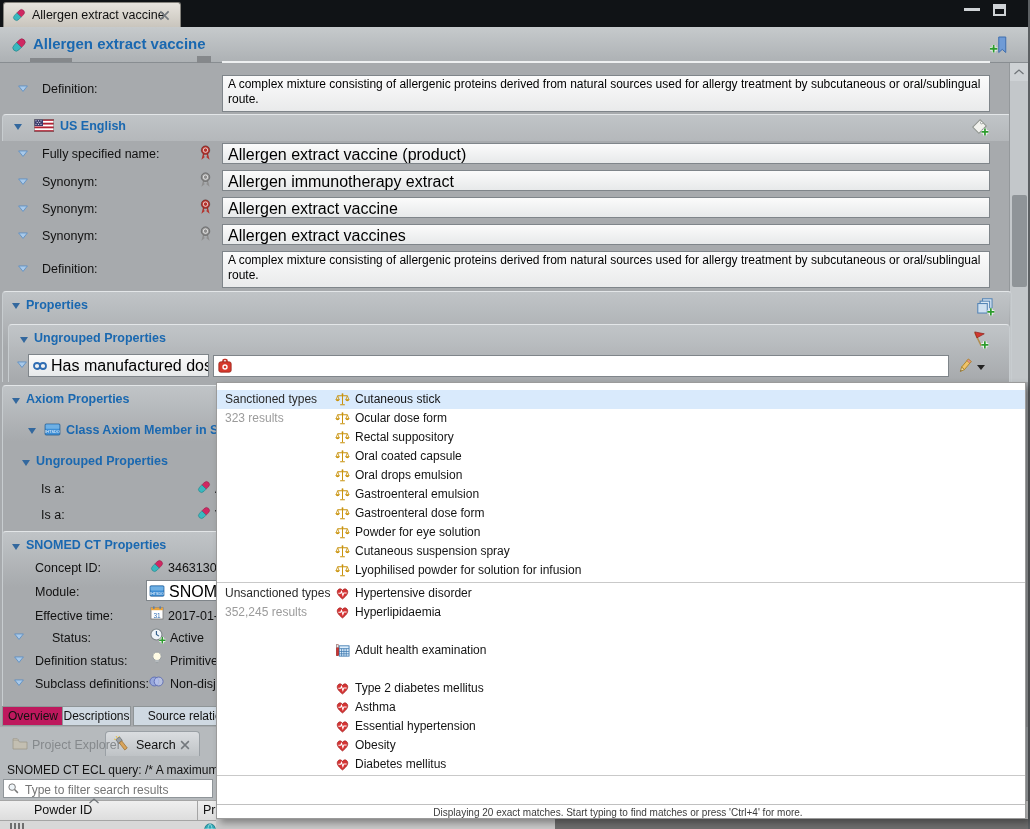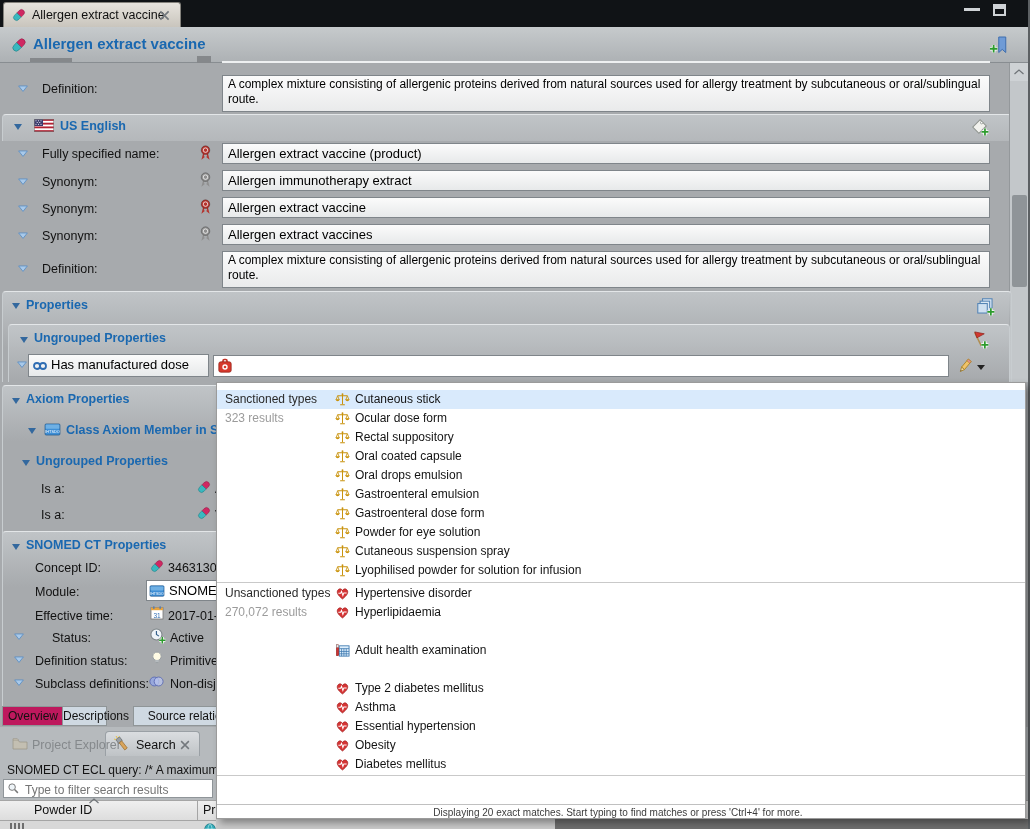--- a/index.html
+++ b/index.html
@@ -2,21 +2,21 @@
 <html><head>
 <meta charset="utf-8">
 <style>
   html,body{margin:0;padding:0;background:#3a3d40;}
   #app{position:relative;width:1030px;height:829px;overflow:hidden;
        font-family:"Liberation Sans",sans-serif;background:#a7aaad;}
   .abs{position:absolute;}
   .lbl{position:absolute;font-size:12.5px;color:#111;white-space:nowrap;}
   .sec{position:absolute;font-size:12.5px;font-weight:bold;color:#1a68b0;white-space:nowrap;}
   .field{position:absolute;background:linear-gradient(#fbfbfb,#e7e9ea);
-         border:1px solid #7f858a;font-size:13px;color:#000;
+         border:1px solid #7f858a;font-size:16px;color:#000;
          padding:2px 5px;box-sizing:border-box;white-space:nowrap;overflow:hidden;}
   .tarea{position:absolute;background:linear-gradient(#fbfbfb,#e9eaeb);
          border:1px solid #7f858a;font-size:12px;color:#000;line-height:15px;
          padding:1px 5px;box-sizing:border-box;overflow:hidden;}
   .tri{position:absolute;width:0;height:0;border-left:4.5px solid transparent;
        border-right:4.5px solid transparent;border-top:6px solid #33689e;}
   .panel{position:absolute;border-top:1px solid #e3e6e8;border-left:1px solid #c8cdd0;
          border-right:1px solid #c8cdd0;border-radius:4px 4px 0 0;
          background:linear-gradient(#c0c4c7,rgba(167,170,173,0) 55px);}
   .ic{position:absolute;}
@@ -389,21 +389,21 @@
   <svg class="ic" style="left:12px;top:676px" width="14" height="14">
       <use href="#i-chev"></use>
     </svg>
   <span class="lbl" style="left:35px;top:677px;">Subclass definitions:</span>
   <svg class="ic" style="left:148px;top:673px" width="17" height="17">
       <use href="#i-circles"></use>
     </svg>
   <span class="lbl" style="left:170px;top:677px;">Non-disj</span>
 
   <div class="etab" style="left:2px;width:62px;background:#be185d;">Overview</div>
-  <div class="etab" style="left:62px;width:45px;">Descriptions</div>
+  <div class="etab" style="left:62px;width:69px;">Descriptions</div>
   <div class="etab" style="left:133px;width:110px;">Source relation</div>
 
   <div class="abs" style="left:0;top:727px;width:1030px;height:102px;background:#b6babd;"></div>
   <div class="abs" style="left:105px;top:731px;width:95px;height:25px;background:linear-gradient(#dadde0,#bfc3c6);
        border:1px solid #9aa0a5;border-bottom:none;border-radius:4px 4px 0 0;box-sizing:border-box;"></div>
   <svg class="ic" style="left:12px;top:736px;opacity:.6" width="16" height="16">
       <use href="#i-folder"></use>
     </svg>
   <span class="abs" style="left:32px;top:738px;font-size:12.5px;color:#85898c;">Project Explorer</span>
   <svg class="ic" style="left:114px;top:736px" width="16" height="16">
@@ -515,21 +515,21 @@
     <div class="abs" style="left:0;top:199px;width:100%;height:1px;background:#c9c9c9;"></div>
 
     <div class="dd-row" style="top:201px">
       <span class="dd-group">Unsanctioned types</span>
       <svg class="dd-ic" width="15" height="15">
           <use href="#i-heart"></use>
         </svg>
       <span class="dd-tx">Hypertensive disorder</span>
     </div>
     <div class="dd-row" style="top:220px">
-      <span class="dd-count">270,072 results</span>
+      <span class="dd-count">352,245 results</span>
       <svg class="dd-ic" width="15" height="15">
           <use href="#i-heart"></use>
         </svg>
       <span class="dd-tx">Hyperlipidaemia</span>
     </div>
     <div class="dd-row" style="top:258px">
       <svg class="dd-ic" width="15" height="15">
           <use href="#i-exam"></use>
         </svg>
       <span class="dd-tx">Adult health examination</span>

